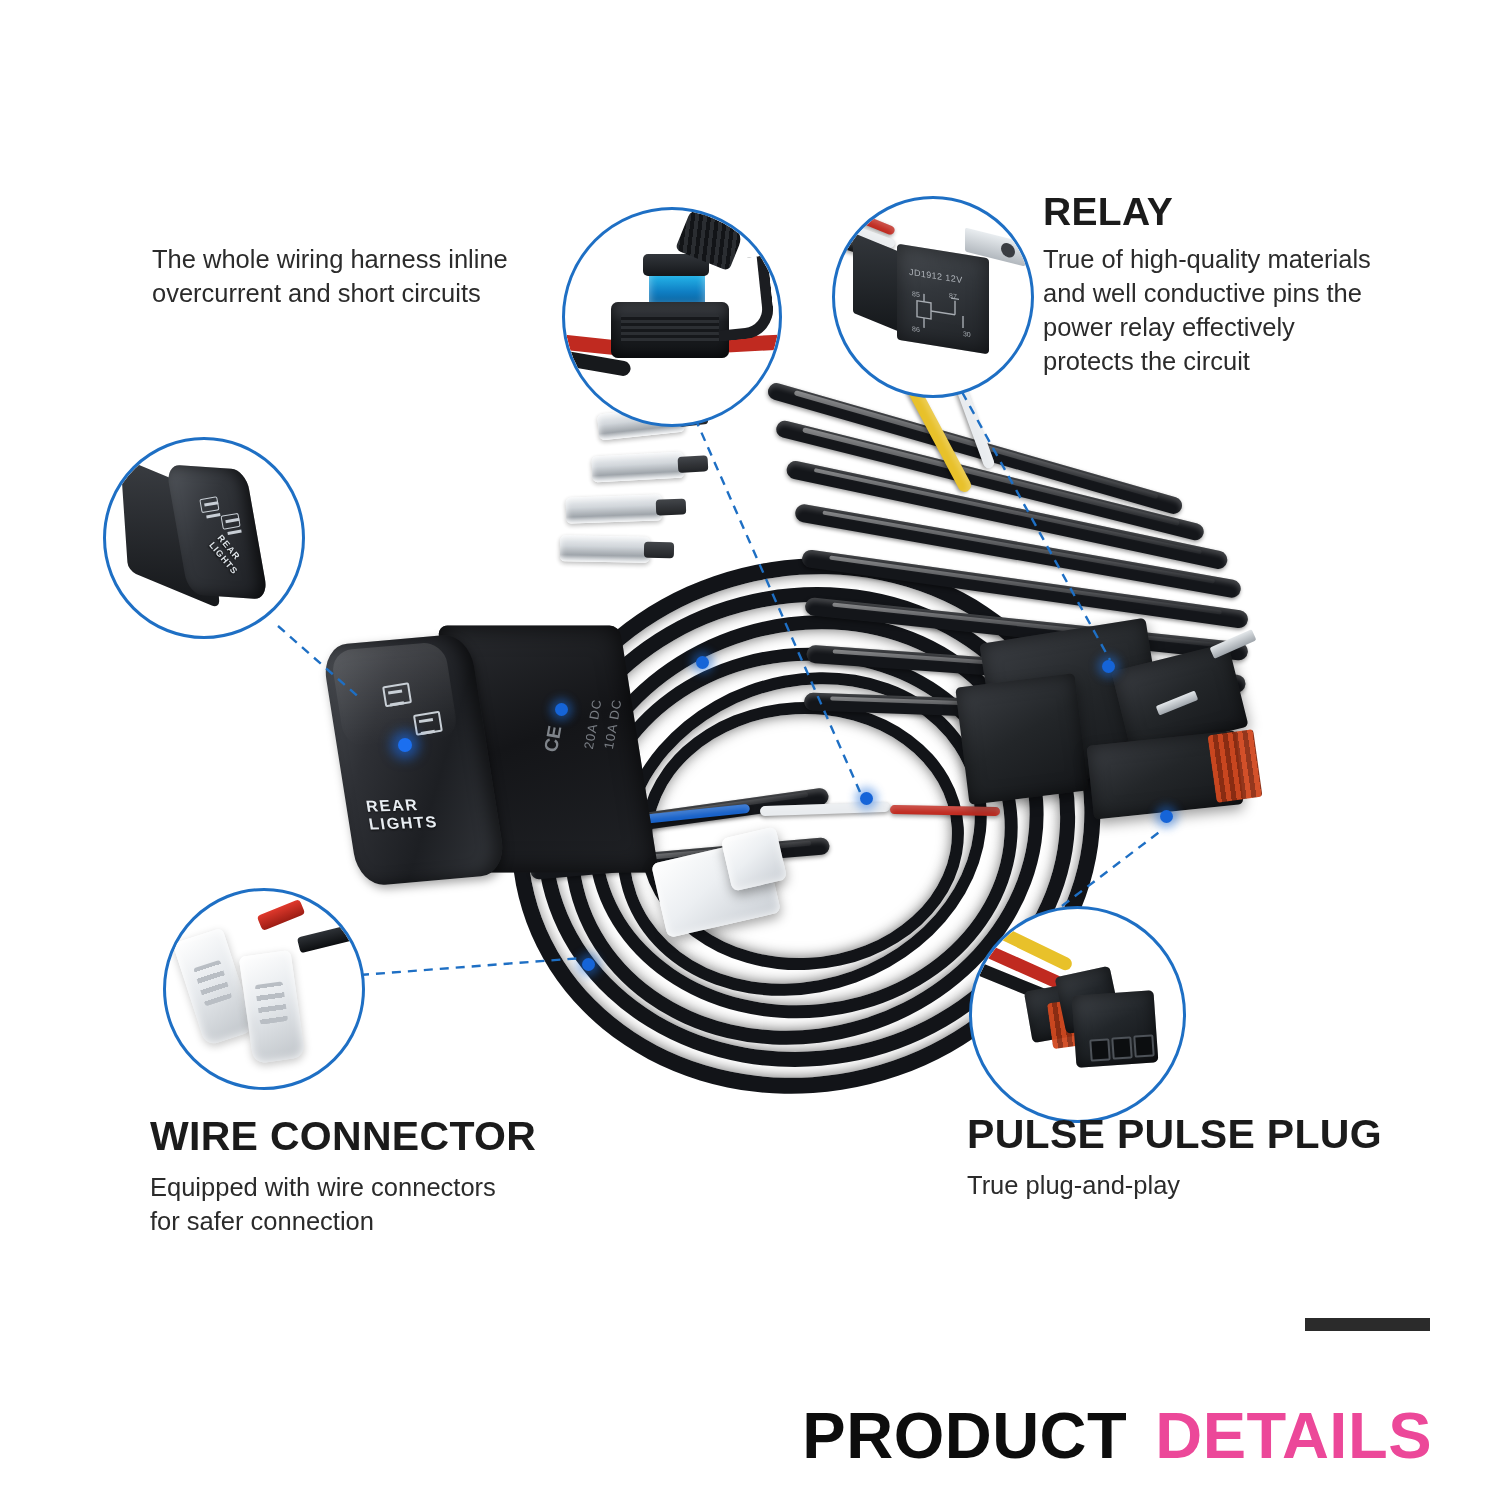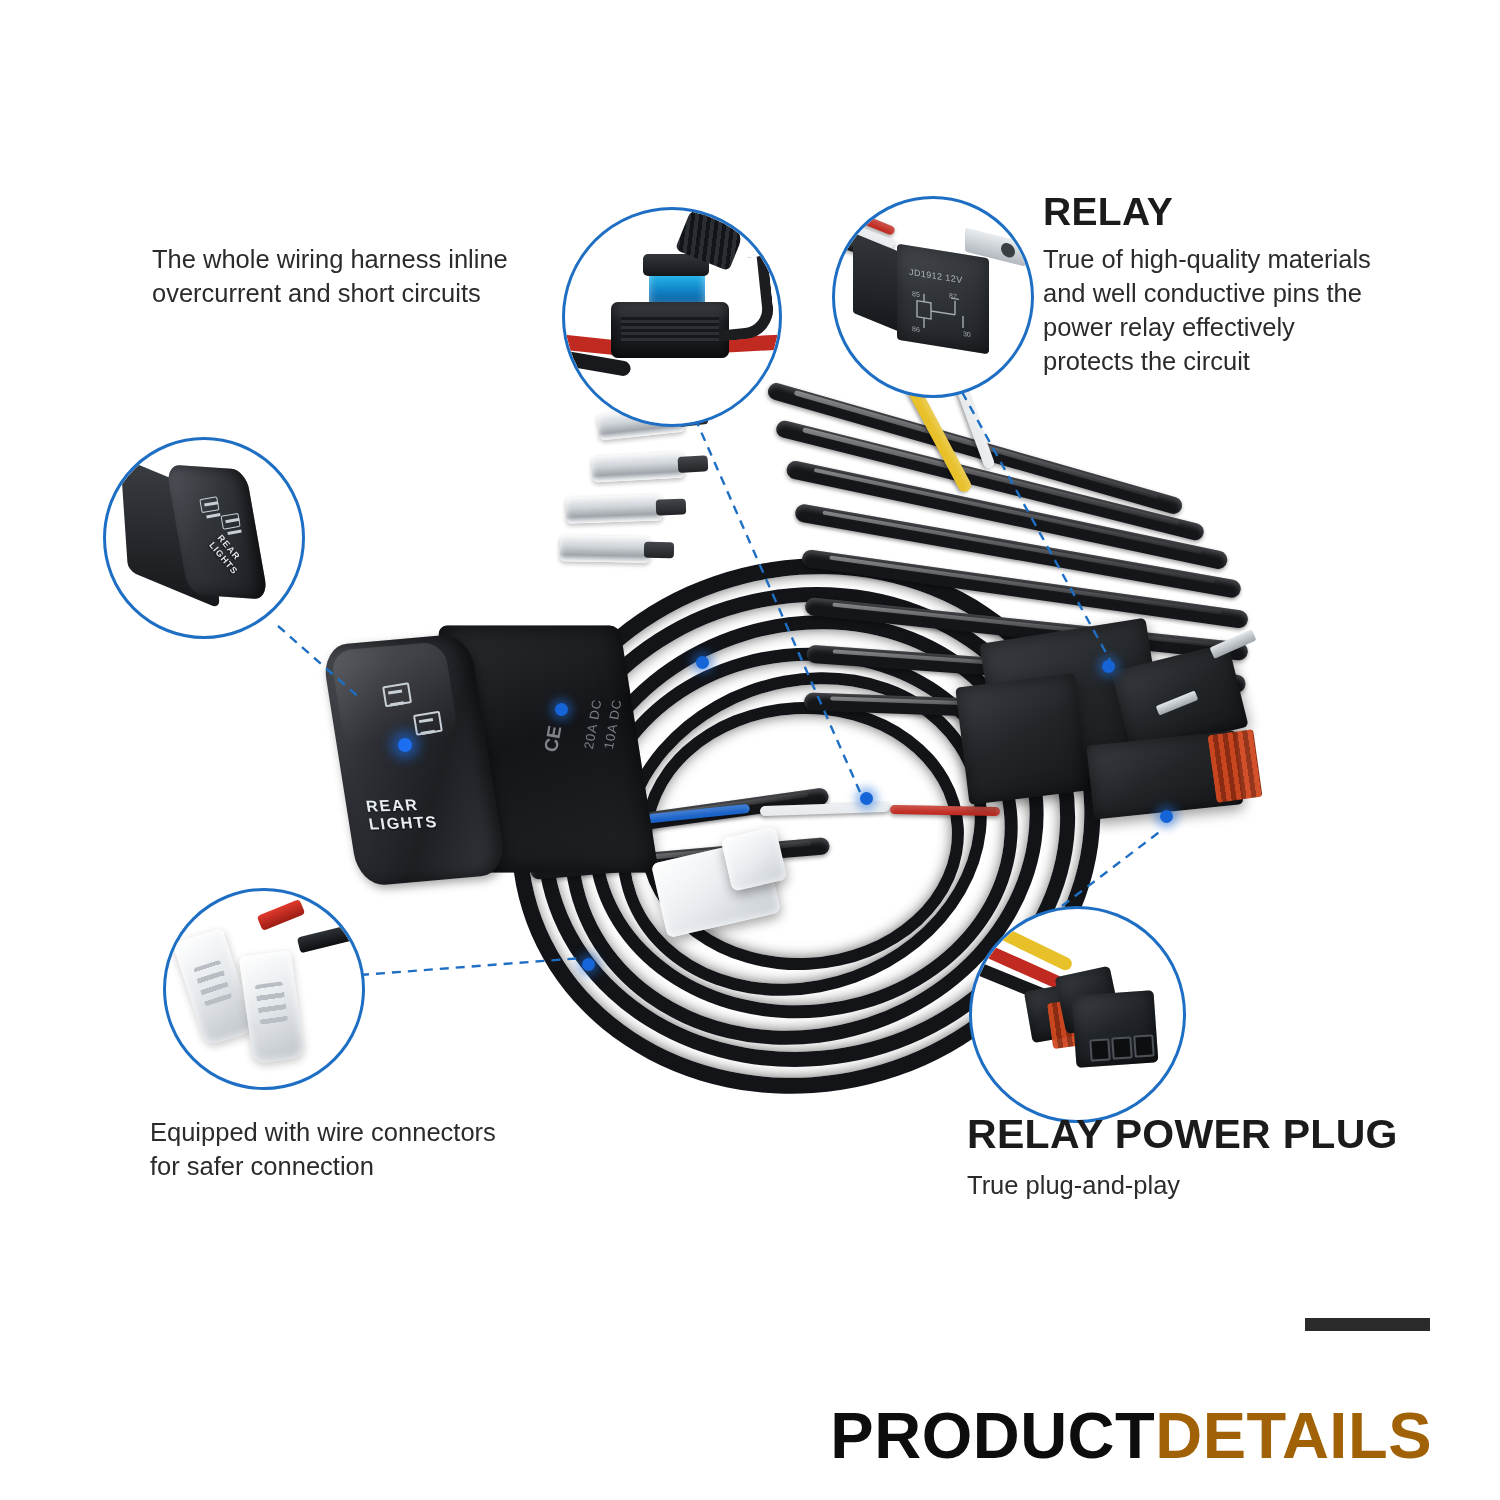--- a/index.html
+++ b/index.html
@@ -256,21 +256,21 @@
   #banner{position:absolute;left:0;top:0;width:1500px;height:1500px;}
   #banner-bar{
     position:absolute;left:1305px;top:1318px;width:125px;height:13px;
     background:#2b2b2b;
   }
   #banner-text{
     position:absolute;right:68px;top:1398px;
     font-size:65px;font-weight:bold;letter-spacing:.5px;white-space:nowrap;
   }
   #banner-text .w1{color:#0d0d0d;}
-  #banner-text .w2{color:#a16207;margin-left:0;}
+  #banner-text .w2{color:#ec4899;margin-left:28px;}
 </style>
 </head>
 <body>
 
 <div id="stage">
 
   <div id="photo">
 
     <div class="coil" style="left:180px;top:180px;width:560px;height:500px;border-width:16px;transform:rotate(-14deg);"></div>
     <div class="coil" style="left:206px;top:208px;width:510px;height:448px;border-width:15px;transform:rotate(-10deg);"></div>
@@ -442,28 +442,29 @@
     <div class="c-body">
       <div>True of high-quality materials</div>
       <div>and well conductive pins the</div>
       <div>power relay effectively</div>
       <div>protects the circuit</div>
     </div>
   </div>
 
 
   <div class="callout" id="cb-wire">
+    <h2 class="c-title">WIRE CONNECTOR</h2>
     <div class="c-body">
       <div>Equipped with wire connectors</div>
       <div>for safer connection</div>
     </div>
   </div>
 
   <div class="callout" id="cb-pulse">
-    <h2 class="c-title">RELAY POWER PLUG</h2>
+    <h2 class="c-title">PULSE PULSE PLUG</h2>
     <div class="c-body">
       <div>True plug-and-play</div>
     </div>
   </div>
 
   <div id="banner">
     <div id="banner-bar"></div>
     <div id="banner-text">
       <span class="w1">PRODUCT</span><span class="w2">DETAILS</span>
     </div>

